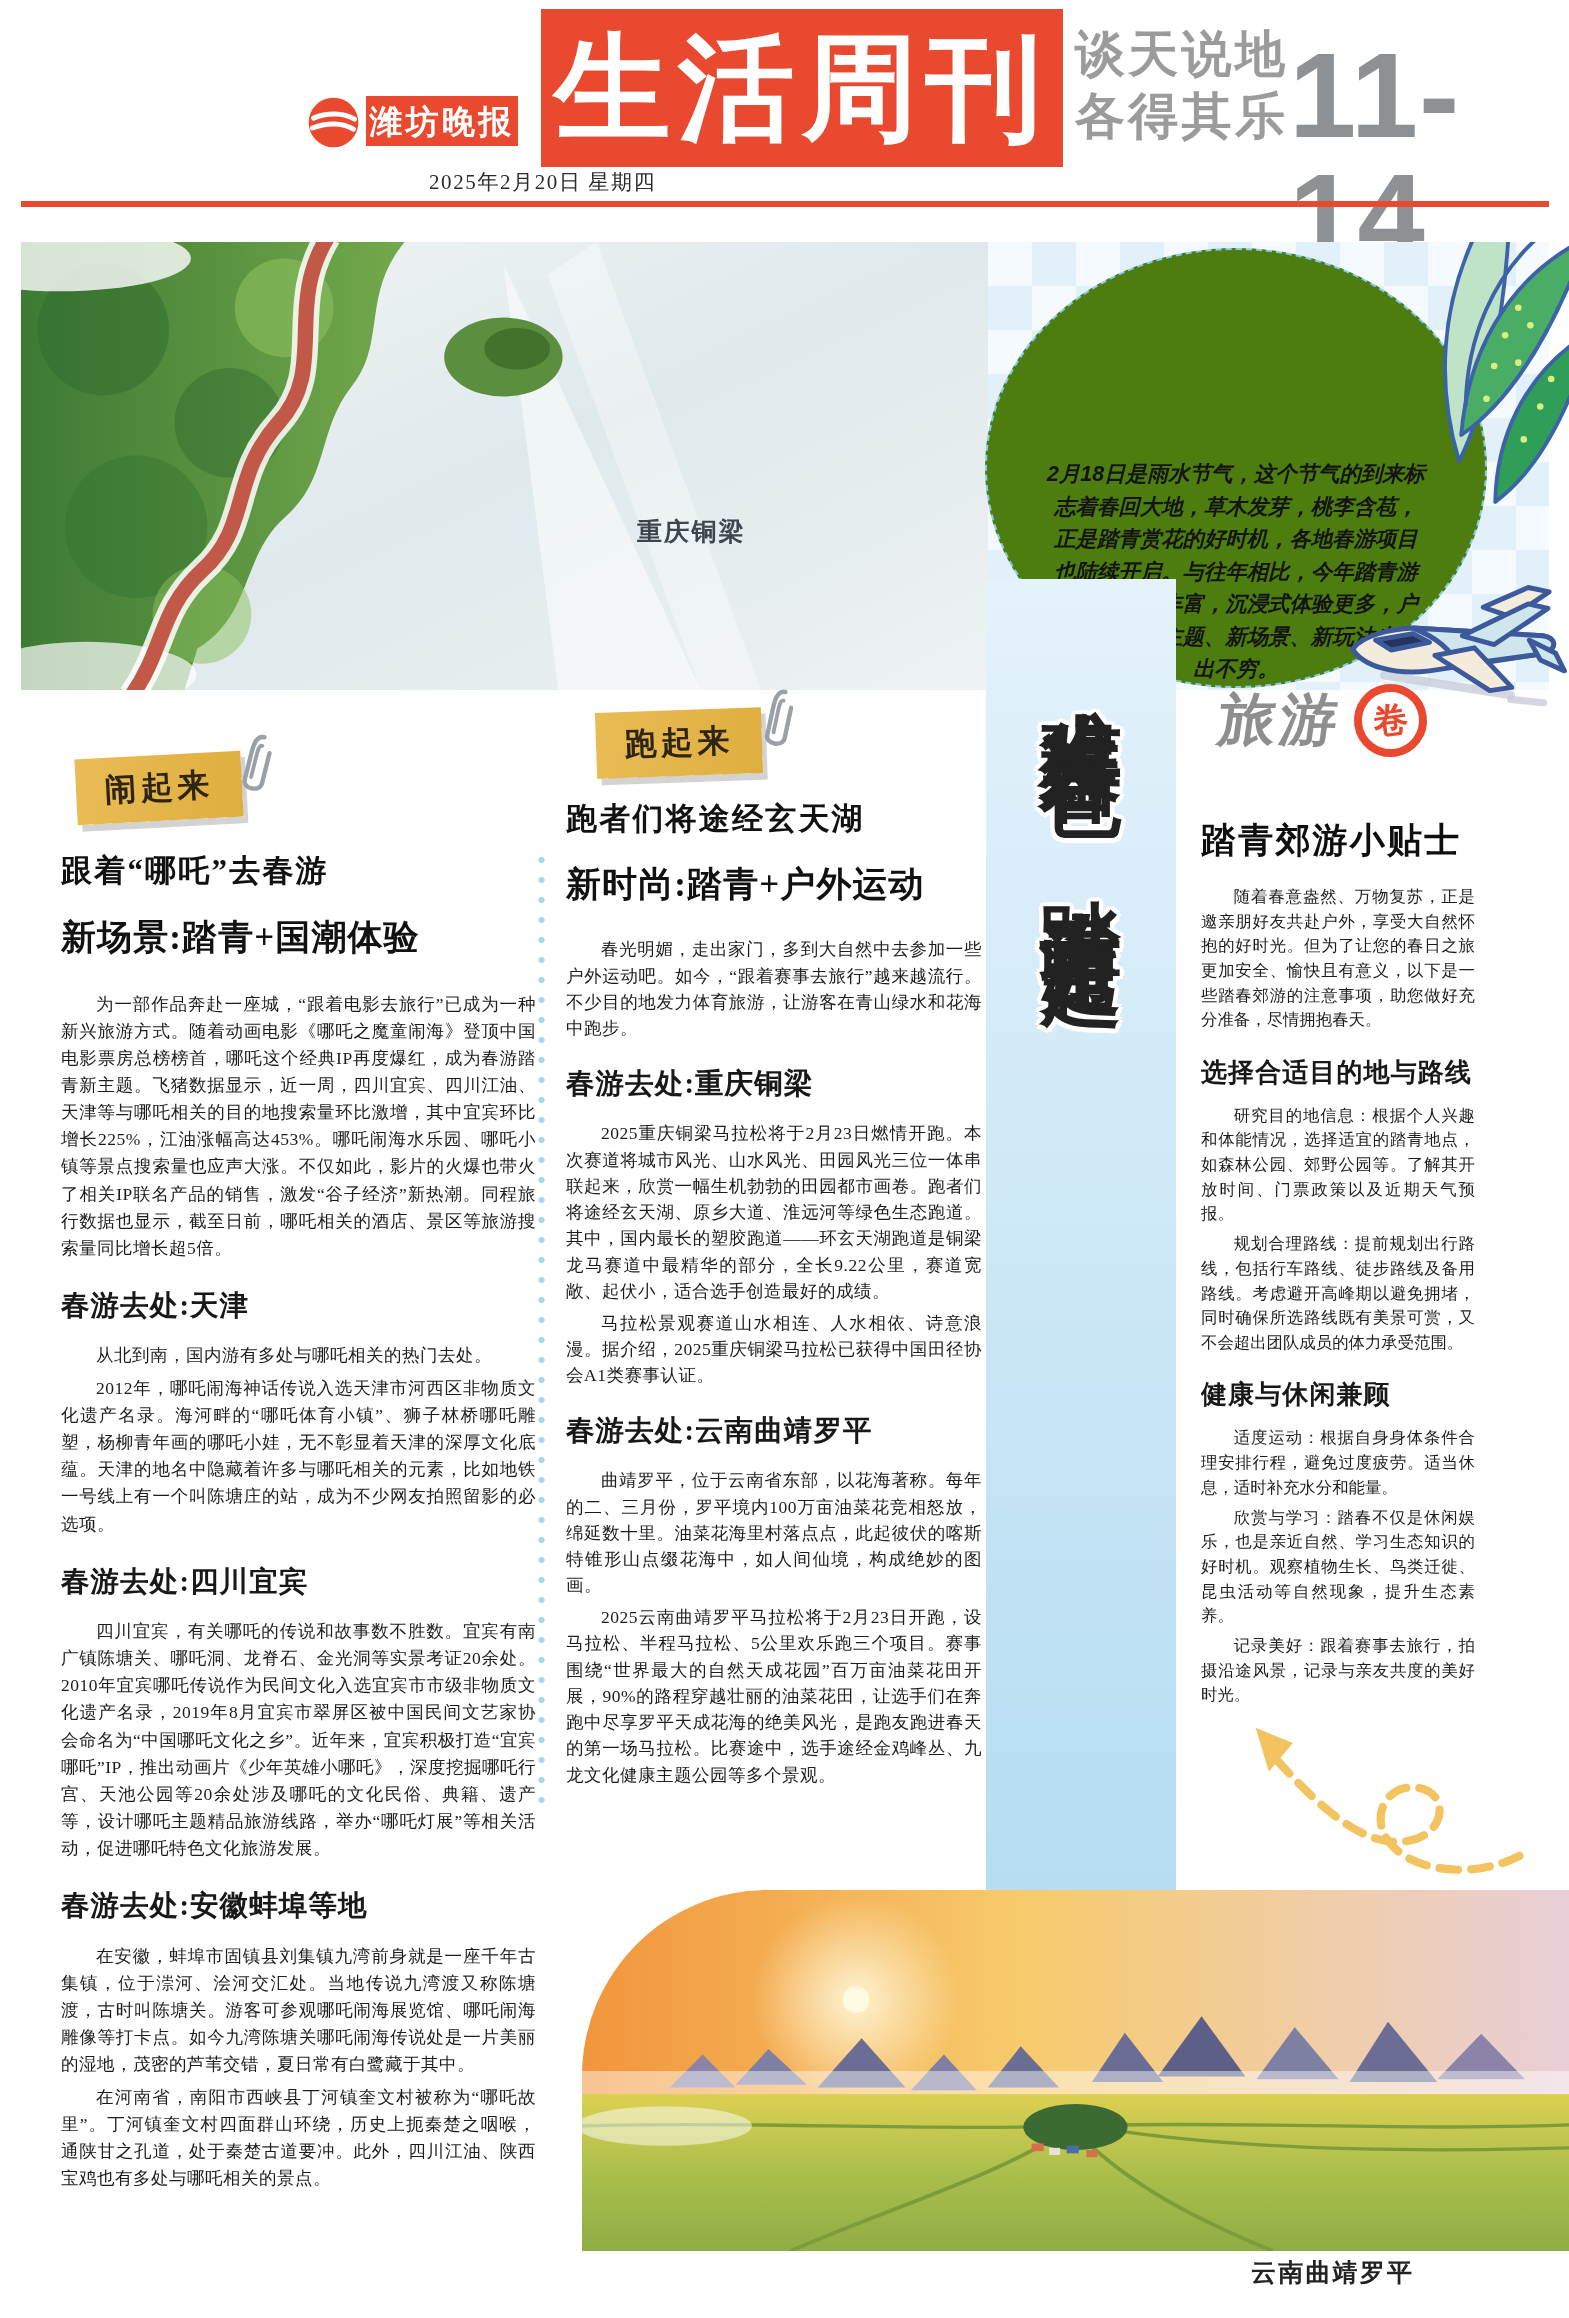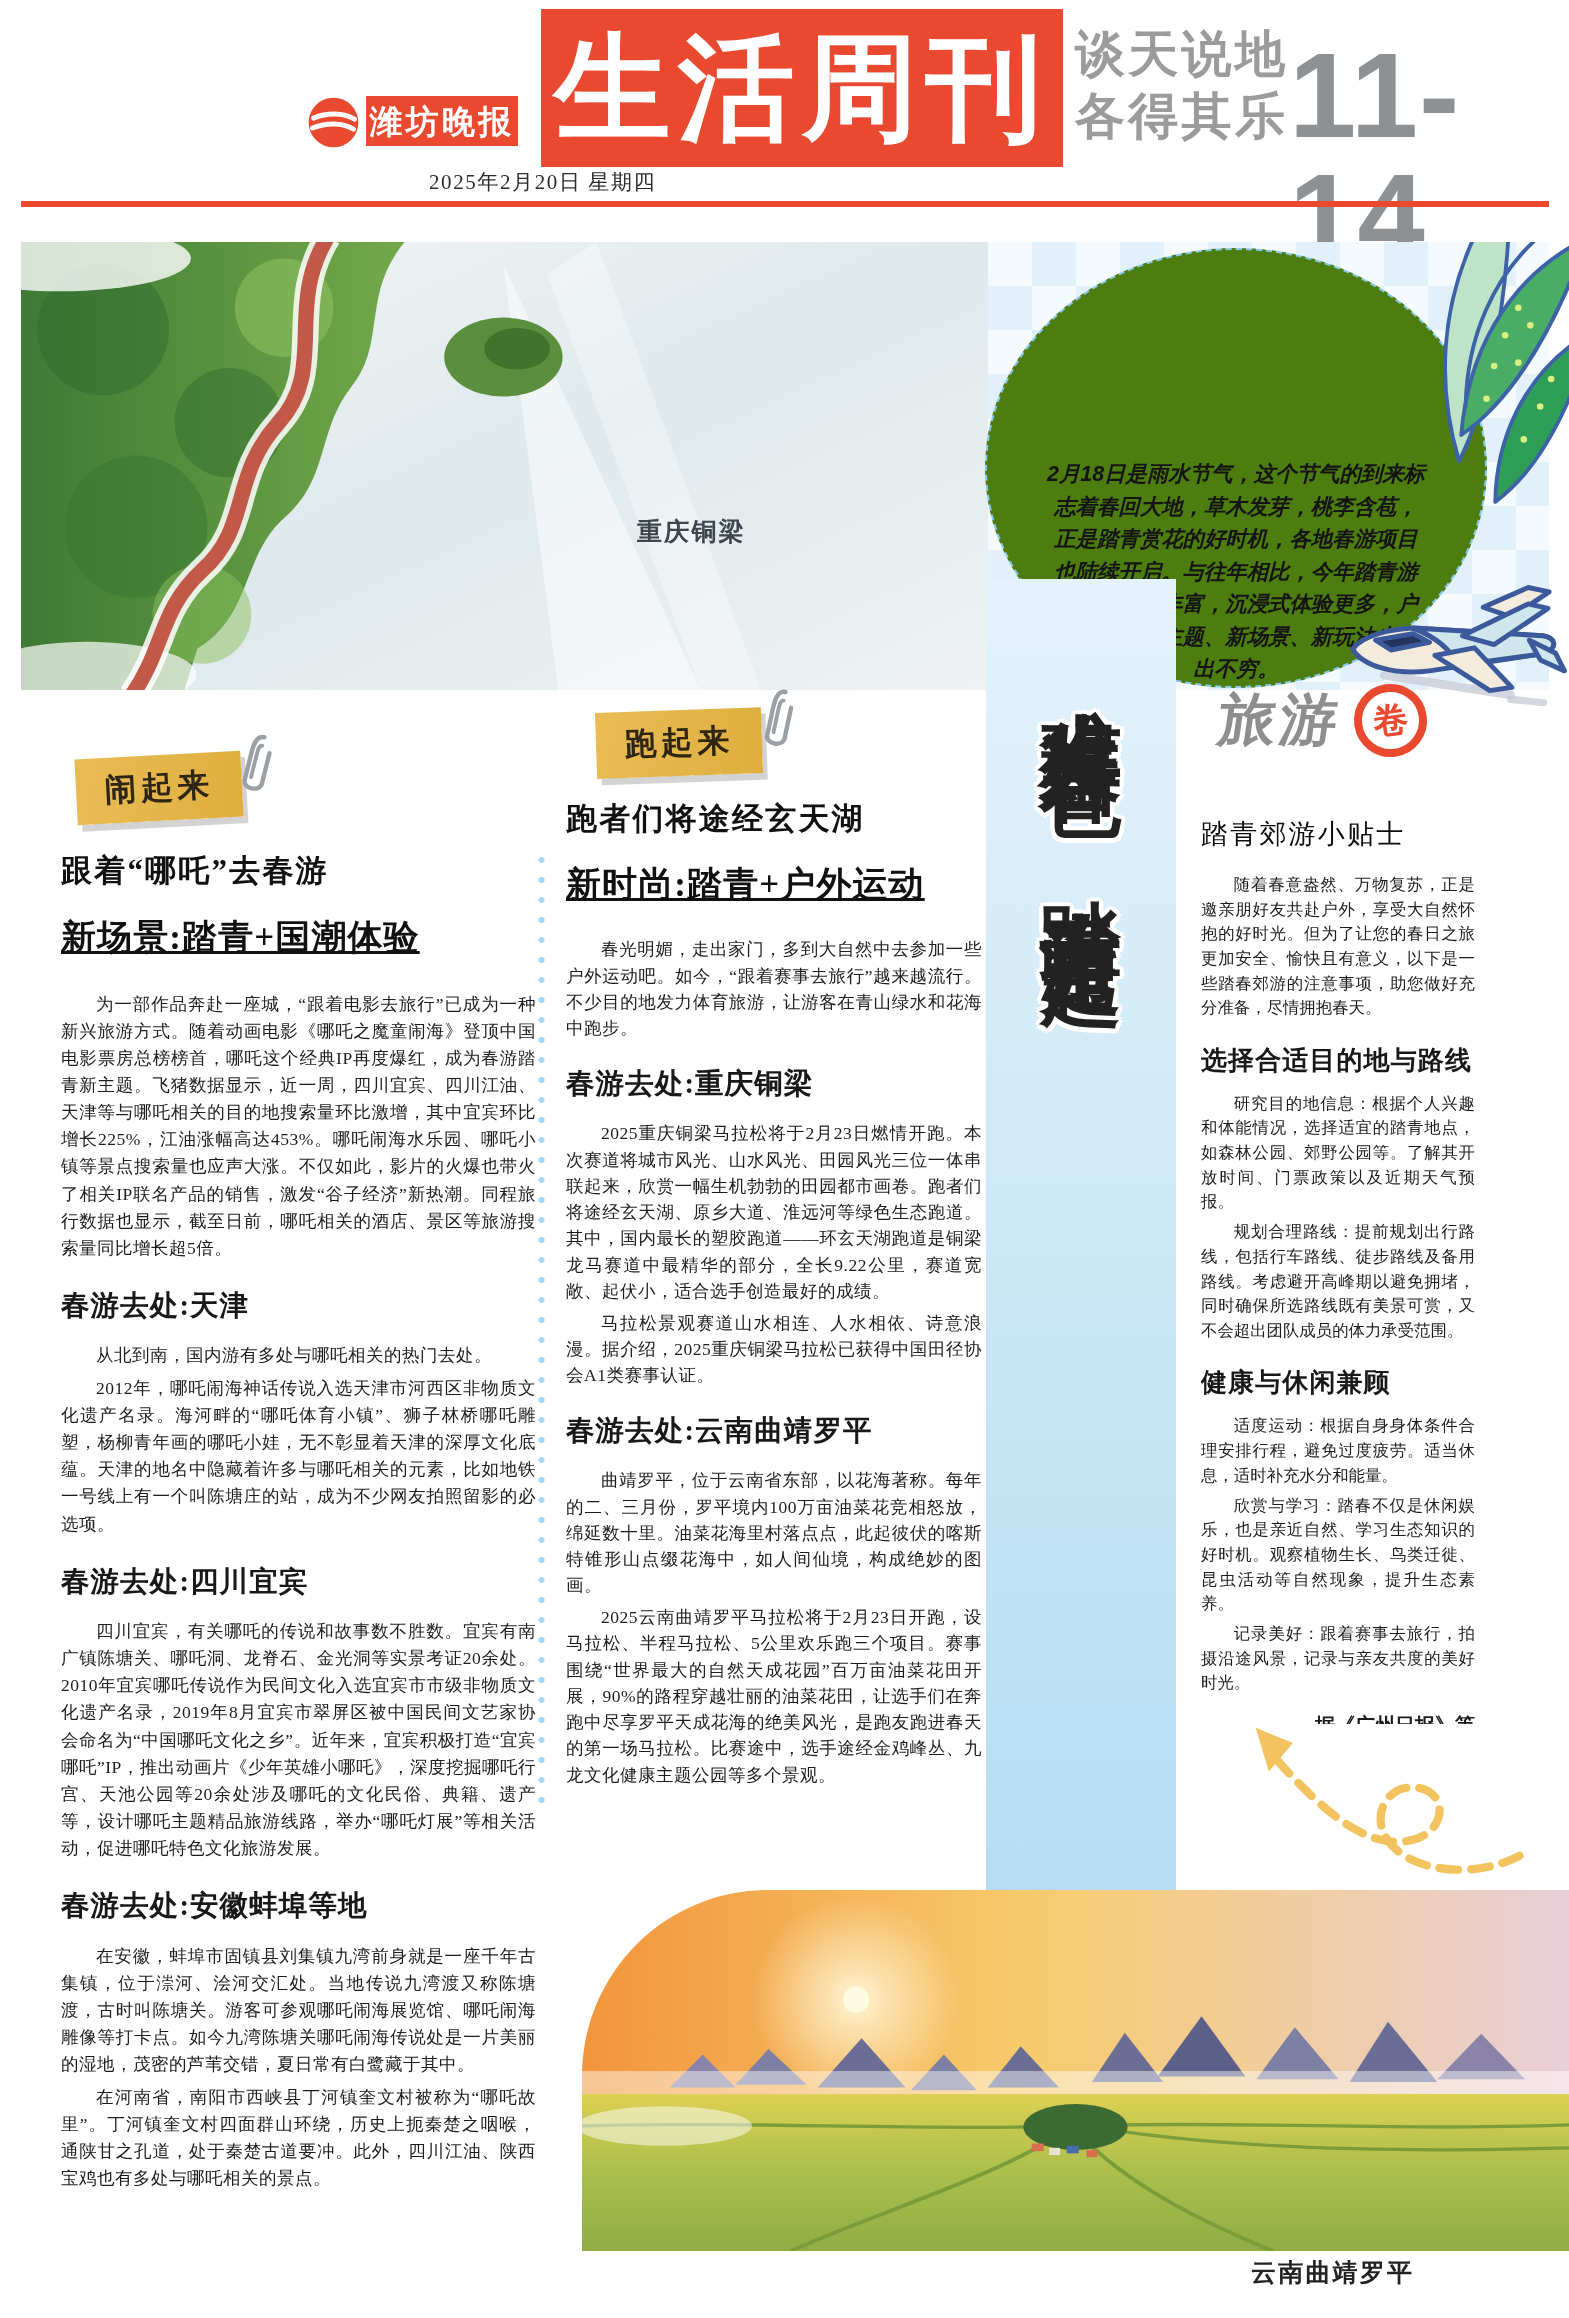--- a/index.html
+++ b/index.html
@@ -47,24 +47,24 @@
     font-family:"Liberation Sans","DejaVu Sans",sans-serif;font-weight:800;font-size:32px;color:#2e2512;
     padding:11px 28.5px;letter-spacing:4.4px;z-index:4;}
   .clip{z-index:5;}
   
   .col{z-index:2;}
   .col p{margin:0 0 5.5px;text-indent:2em;text-align:justify;}
   #col1{left:61px;top:847px;width:475px;height:1458px;overflow:hidden;font-size:17.5px;line-height:1.55;letter-spacing:0.5px;}
   #col2{left:566px;top:796px;width:416px;height:1096px;overflow:hidden;font-size:17.5px;line-height:1.5;letter-spacing:0.5px;}
   #col3{left:1201px;top:814px;width:274px;height:910px;overflow:hidden;font-size:16.4px;line-height:1.5;}
   .art-title1{font-size:31px;font-weight:600;letter-spacing:2.2px;margin:0 0 16.4px;color:#111;}
-  .art-title2{font-size:35px;font-weight:600;letter-spacing:1.1px;margin:16px 0 25px;color:#111;text-decoration:underline;}
+  .art-title2{font-size:35px;font-weight:600;letter-spacing:1.1px;margin:16px 0 25px;color:#111;}
   .sec-h{font-size:28.5px;font-weight:600;letter-spacing:1.1px;margin:22px 0 14.2px;color:#181818;}
   #col3 .sec-h{font-size:26px;margin:20px 0 12px;}
-  .tips-title{font-family:"Liberation Sans","DejaVu Sans",sans-serif;font-weight:400;font-size:27px;
+  .tips-title{font-family:"Liberation Sans","DejaVu Sans",sans-serif;font-weight:700;font-size:35px;
     letter-spacing:2.2px;color:#0e0e0e;margin:0 0 18.6px;}
   .attribution{text-align:right;font-family:"Liberation Sans","DejaVu Sans",sans-serif;
     font-weight:700;font-size:20px;margin-top:14.2px;text-indent:0;}
   .dots-sep{left:538px;top:855px;width:6.6px;height:948px;
     background-image:radial-gradient(circle at 3.3px 5px,#a6d7f1 2.7px,transparent 3.3px);
     background-size:6.6px 20px;background-repeat:repeat-y;z-index:2;}
   
   .travel-logo{left:1219px;top:682px;display:flex;align-items:center;z-index:2;}
   .travel-logo-text{font-family:"Liberation Sans","DejaVu Sans",sans-serif;font-weight:900;
     font-size:57px;color:#8e8e8e;letter-spacing:4.4px;transform:skewX(-8deg);}

